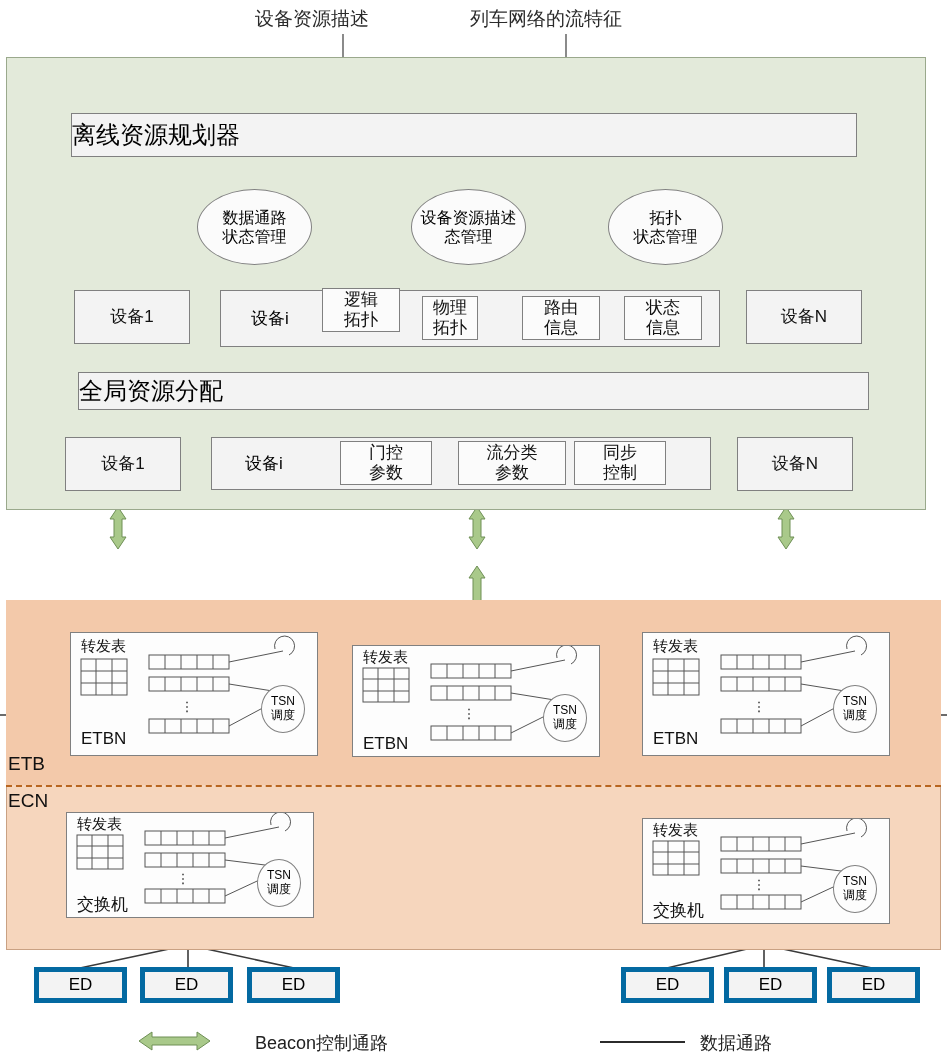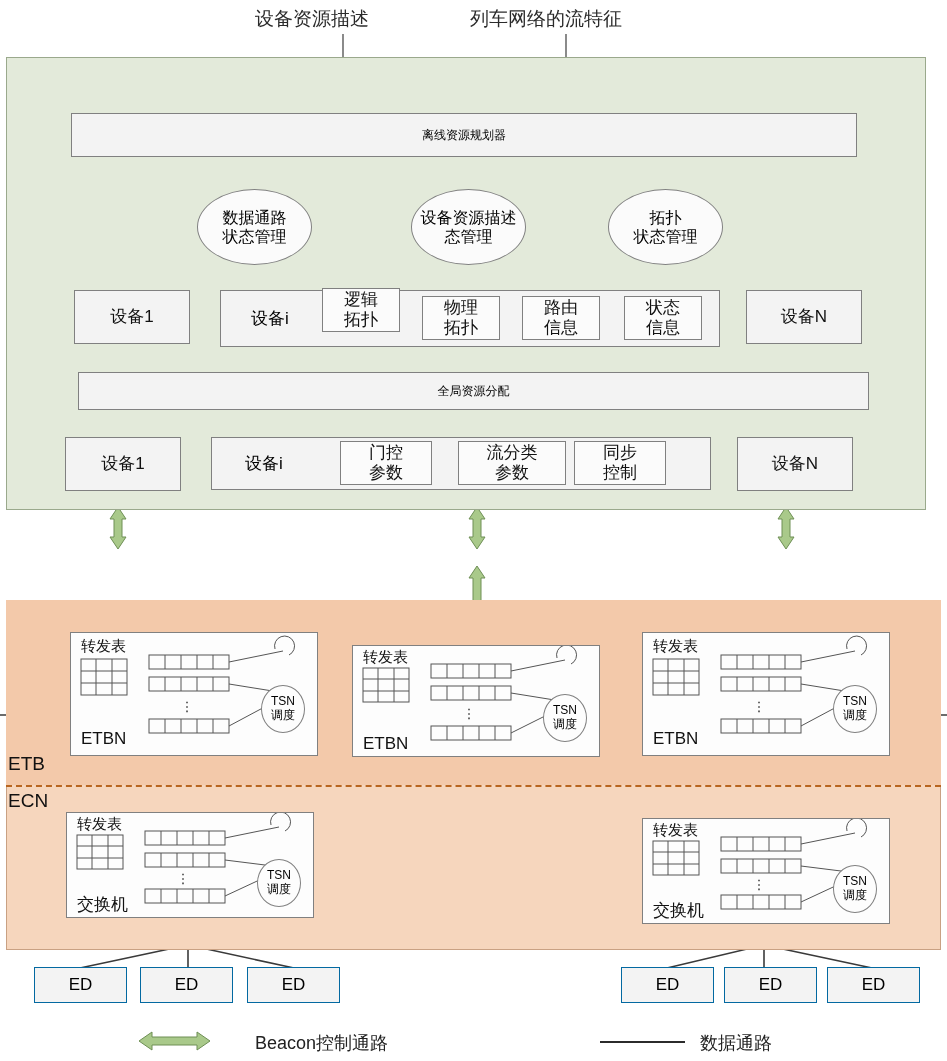--- a/index.html
+++ b/index.html
@@ -62,22 +62,22 @@
     justify-content: center;
     font-size: 17px;
     color: #111;
     text-align: center;
     line-height: 1.15;
   }
   .box.white { background: #fbfbfb; }
   .wide-bar {
     background: #f3f3f3;
     border: 1px solid #808080;
-    display: flex; align-items: center; justify-content: center;
-    font-size: 12px;
+    display: flex; align-items: center; justify-content: flex-start;
+    font-size: 24px;
   }
   .ellipse {
     background: #fbfbfb;
     border: 1px solid #808080;
     border-radius: 50%;
     display: flex; align-items: center; justify-content: center;
     text-align: center;
     font-size: 16px;
     line-height: 1.2;
   }
@@ -138,21 +138,21 @@
   .dash-line {
     border-top: 2px dashed #b8651f;
     height: 0;
   }
 
   .legend-text { font-size: 18px; color: #222; }
   .legend-line { height: 2px; background: #2b2b2b; }
 
   .ed-box {
     background: #f3f3f3;
-    border: 1px solid #0369a1;
+    border: 5px solid #0369a1;
     display: flex; align-items: center; justify-content: center;
     font-size: 17px;
   }
 </style>
 </head>
 <body>
 
 <div class="stage">
 
   <svg class="ov">
@@ -255,21 +255,21 @@
 
   <div class="abs devgroup" style="left:220px; top:290px; width:500px; height:57px;"></div>
   <div class="abs dev-label" style="left:230px; top:305px; width:80px; height:26px;">设备i</div>
 
   <div class="abs box white" style="left:322px; top:288px; width:78px; height:44px;">
     <div>
       <div>逻辑</div>
       <div>拓扑</div>
     </div>
   </div>
-  <div class="abs box white" style="left:422px; top:296px; width:78px; height:44px;align-items:center;">
+  <div class="abs box white" style="left:422px; top:296px; width:56px; height:44px;align-items:center;">
     <div>
       <div>物理</div>
       <div>拓扑</div>
     </div>
   </div>
   <div class="abs box white" style="left:522px; top:296px; width:78px; height:44px;">
     <div>
       <div>路由</div>
       <div>信息</div>
     </div>

